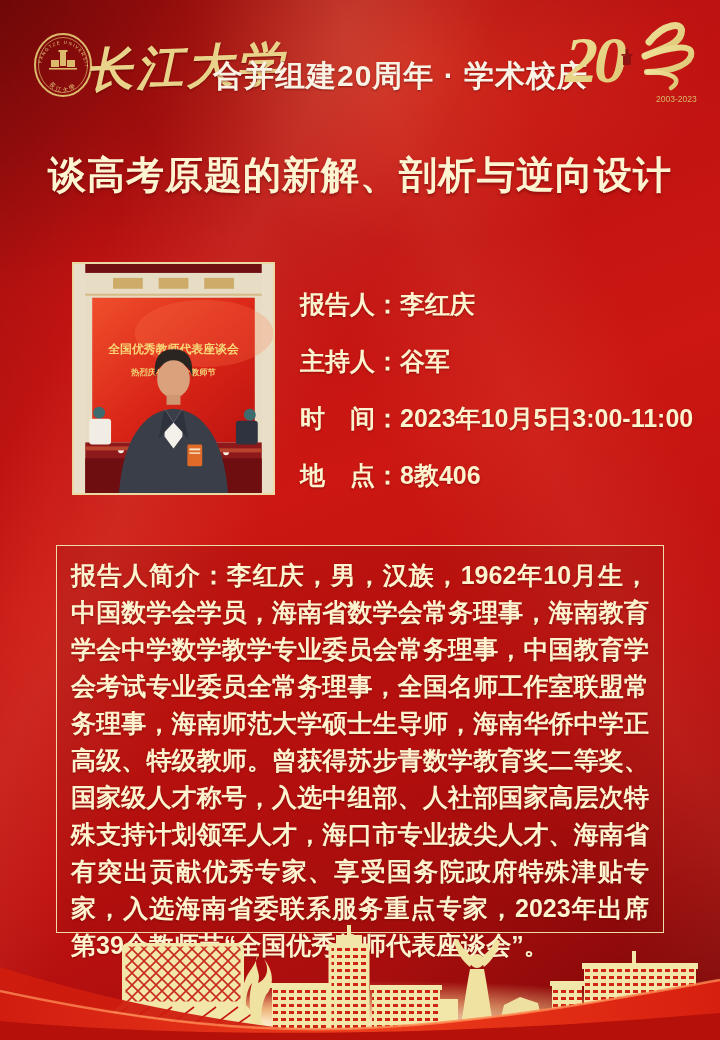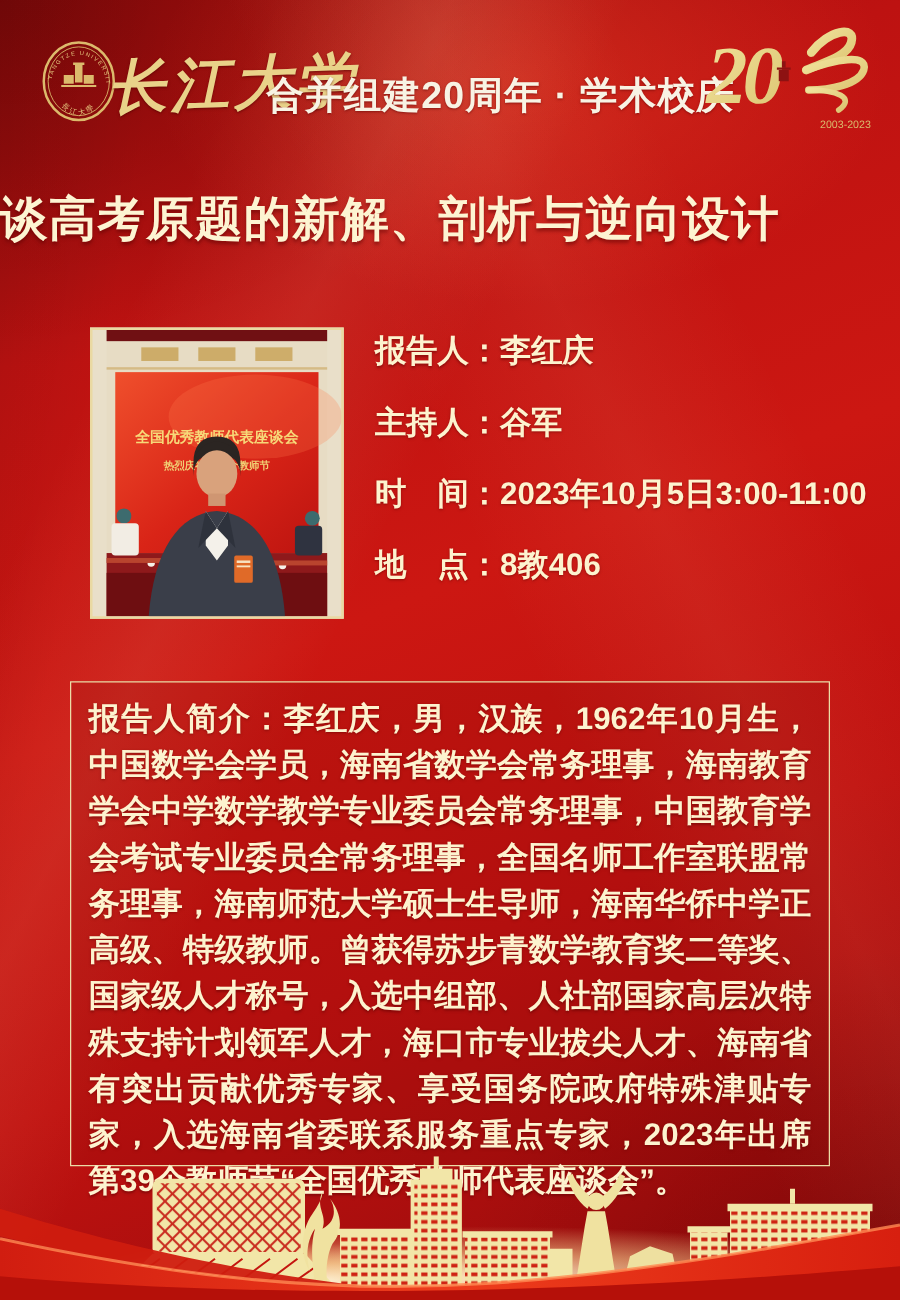--- a/index.html
+++ b/index.html
@@ -43,37 +43,38 @@
     position:absolute;left:213px;top:56px;
     font-size:30px;font-weight:bold;color:#f8f3e4;
     letter-spacing:1px;white-space:nowrap;
     text-shadow:0 1px 2px rgba(90,0,0,0.55);
   }
   .anniv-logo{position:absolute;left:563px;top:16px;width:150px;height:92px;}
 
   
   .main-title{
     position:absolute;left:0;top:150px;width:100%;
+    text-align:center;
     font-size:38px;font-weight:bold;color:#fdf4d2;
     letter-spacing:1px;margin:0;
     text-shadow:0 2px 3px rgba(90,0,0,0.5);
   }
 
   
   .photo-frame{
     position:absolute;left:72px;top:262px;width:203px;height:233px;
     border:2px solid #ead9a2;
     background:#e9dfc9;
   }
   .photo-frame svg{display:block;width:100%;height:100%;}
 
   
   .info-block{position:absolute;left:300px;top:264px;width:380px;}
   .info-row{
-    height:57px;display:flex;align-items:flex-start;
+    height:57px;display:flex;align-items:flex-end;
     font-size:25px;font-weight:bold;color:#fdf3cf;
     text-shadow:0 1px 2px rgba(90,0,0,0.5);
     white-space:nowrap;
   }
 
   
   .bio-box{
     position:absolute;left:56px;top:545px;width:608px;height:388px;
     border:1.5px solid #ecdca6;
     background:rgba(90,0,0,0.12);

